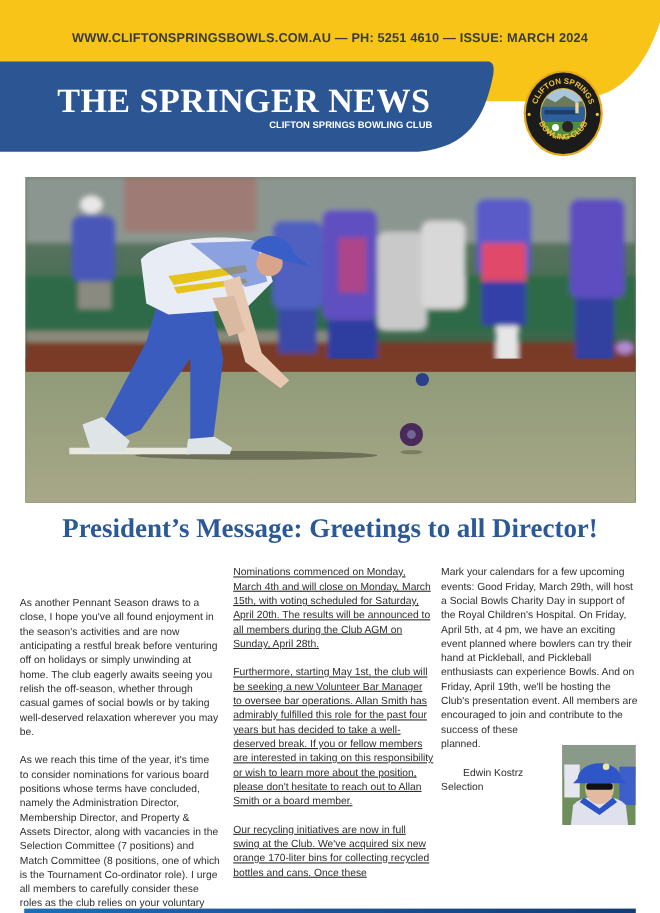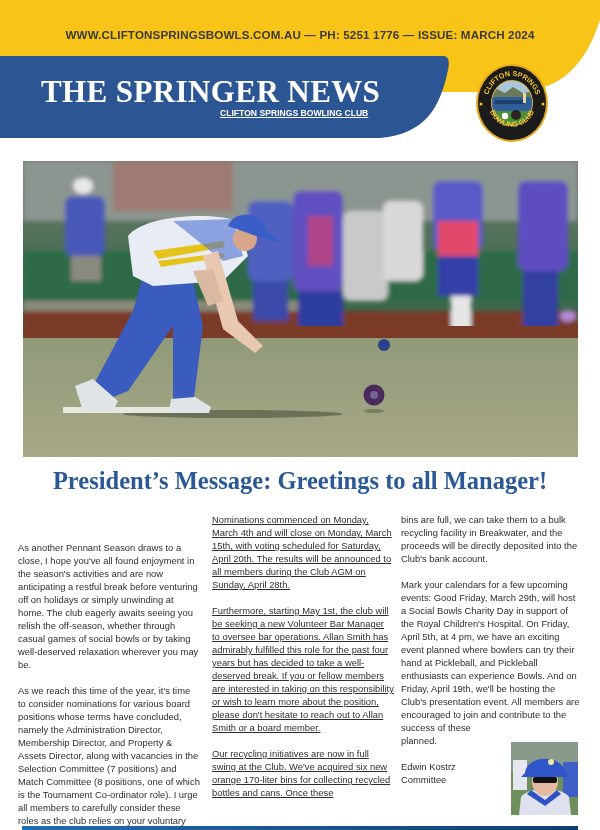--- a/index.html
+++ b/index.html
@@ -8,26 +8,26 @@
 
     
     .masthead { position: absolute; left: 0; top: 0; width: 600px; height: 150px; }
     .masthead svg.bg { position: absolute; left: 0; top: 0; }
     .contact-line {
       position: absolute; left: 0; top: 28px; width: 600px; text-align: center;
       font-family: "Liberation Sans", sans-serif; font-weight: bold; font-size: 11.6px;
       color: #3a3a3a; letter-spacing: 0.15px;
     }
     .title {
-      position: absolute; left: 41px; top: 74px; font-family: "Liberation Serif", serif;
+      position: absolute; left: 52px; top: 74px; font-family: "Liberation Serif", serif;
       font-size: 31px; font-weight: bold; color: #ffffff; letter-spacing: 0.4px; white-space: nowrap;
     }
     .subtitle {
-      position: absolute; left: 220px; top: 108px; width: 173px; text-align: left;
-      font-family: "Liberation Sans", sans-serif; font-weight: bold; font-size: 8.6px; color: #ffffff; white-space: nowrap; text-decoration: underline;
+      position: absolute; left: 220px; top: 108px; width: 173px; text-align: right;
+      font-family: "Liberation Sans", sans-serif; font-weight: bold; font-size: 8.6px; color: #ffffff; white-space: nowrap;
     }
     .logo { position: absolute; left: 475px; top: 63px; width: 74px; height: 80px; }
 
     
     .hero {
       position: absolute; left: 23px; top: 161px; width: 555px; height: 296px; overflow: hidden;
       background: #a9a98a;
     }
     .hero svg { display: block; }
 
@@ -40,39 +40,39 @@
     
     .col {
       position: absolute; top: 513px; font-size: 9.4px; line-height: 13px; color: #2e2e2e;
     }
     .col p { margin-bottom: 13px; }
     .col1 { left: 18px; width: 182px; margin-top: 28px; }
     .col2 { left: 212px; width: 182px; text-decoration: underline; }
     .col3 { left: 401px; width: 180px; }
     .col3 .float-photo { float: right; width: 67px; height: 73px; margin: 8px 3px 0 6px; overflow: hidden; }
     .signoff p { margin-bottom: 13px; }
-    .signoff .name { margin-bottom: 0; }
+    .signoff .name { margin-bottom: 0; margin-left: 20px; }
 
     .bottom-bar {
       position: absolute; left: 22px; top: 826px; width: 556px; height: 4px;
       background: linear-gradient(90deg, #1b6fb5 0%, #1d5a9e 35%, #123d75 100%);
     }
   </style>
 </head>
 <body>
 
 <div class="masthead">
   <svg class="bg" width="600" height="150" viewBox="0 0 600 150">
 
     <path d="M0 0 H600 V20 C592 45 575 80 540 88 C520 92 500 92 480 92 L0 92 Z" fill="#f7c417"></path>
 
     <path d="M0 56 H443 C448 56 450 60 448 70 C440 108 425 134 380 138 L0 138 Z" fill="#2b5593"></path>
   </svg>
 
-  <div class="contact-line">WWW.CLIFTONSPRINGSBOWLS.COM.AU — PH: 5251 1776 — ISSUE: MARCH 2024</div>
+  <div class="contact-line">WWW.CLIFTONSPRINGSBOWLS.COM.AU — PH: 5251 4610 — ISSUE: MARCH 2024</div>
   <div class="title">THE SPRINGER NEWS</div>
   <div class="subtitle">CLIFTON SPRINGS BOWLING CLUB</div>
 
   <svg class="logo" viewBox="0 0 74 80">
     <defs>
       <path id="arcTop" d="M12 40 A25 27 0 0 1 62 40"></path>
       <path id="arcBot" d="M14 46 A24 25 0 0 0 60 46"></path>
       <clipPath id="innerClip">
           <ellipse cx="37" cy="40" rx="20" ry="22"></ellipse>
         </clipPath>
@@ -174,50 +174,49 @@
       <circle cx="222" cy="78" r="12" fill="#d9a58a"></circle>
       <path d="M205 65 C212 48 240 50 244 70 L260 82 L236 76 Z" fill="#3a5ec8"></path>
     </g>
 
     <circle cx="351" cy="234" r="10.5" fill="#4a2a5a"></circle>
     <circle cx="351" cy="234" r="4" fill="#8f8fc0" opacity="0.6"></circle>
     <ellipse cx="351" cy="250" rx="10" ry="2" fill="#505a40" opacity="0.5"></ellipse>
   </svg>
 </div>
 
-<h1 class="heading">President’s Message: Greetings to all Manager!</h1>
+<h1 class="heading">President’s Message: Greetings to all Director!</h1>
 
 <div class="col col1">
   <p>As another Pennant Season draws to a close, I hope you've all found enjoyment in the season's activities and are now anticipating a restful break before venturing off on holidays or simply unwinding at home. The club eagerly awaits seeing you relish the off-season, whether through casual games of social bowls or by taking well-deserved relaxation wherever you may be.</p>
   <p>As we reach this time of the year, it's time to consider nominations for various board positions whose terms have concluded, namely the Administration Director, Membership Director, and Property &amp; Assets Director, along with vacancies in the Selection Committee (7 positions) and Match Committee (8 positions, one of which is the Tournament Co-ordinator role). I urge all members to carefully consider these roles as the club relies on your voluntary contributions to thrive.</p>
 </div>
 
 <div class="col col2">
   <p>Nominations commenced on Monday, March 4th and will close on Monday, March 15th, with voting scheduled for Saturday, April 20th. The results will be announced to all members during the Club AGM on Sunday, April 28th.</p>
   <p>Furthermore, starting May 1st, the club will be seeking a new Volunteer Bar Manager to oversee bar operations. Allan Smith has admirably fulfilled this role for the past four years but has decided to take a well-deserved break. If you or fellow members are interested in taking on this responsibility or wish to learn more about the position, please don't hesitate to reach out to Allan Smith or a board member.</p>
   <p>Our recycling initiatives are now in full swing at the Club. We've acquired six new orange 170-liter bins for collecting recycled bottles and cans. Once these</p>
 </div>
 
 <div class="col col3">
-  <p>bins are full, we can take them to a bulk recycling facility in Breakwater, and the proceeds will be directly deposited into the Club's bank account.</p>
   <p style="margin-bottom:0">Mark your calendars for a few upcoming events: Good Friday, March 29th, will host a Social Bowls Charity Day in support of the Royal Children's Hospital. On Friday, April 5th, at 4 pm, we have an exciting event planned where bowlers can try their hand at Pickleball, and Pickleball enthusiasts can experience Bowls. And on Friday, April 19th, we'll be hosting the Club's presentation event. All members are encouraged to join and contribute to the success of these</p>
   <div class="float-photo" aria-label="Edwin Kostrz wearing a blue bucket hat and sunglasses">
     <svg width="67" height="73" viewBox="0 0 67 73">
       <rect width="67" height="73" fill="#6f8f5a"></rect>
       <rect x="0" y="0" width="67" height="30" fill="#8a9a8a"></rect>
       <rect x="2" y="18" width="14" height="30" fill="#e6e6ee"></rect>
       <rect x="52" y="20" width="15" height="35" fill="#3f5fc8"></rect>
       <path d="M8 73 L10 55 C18 44 50 44 58 55 L60 73 Z" fill="#dfe2ee"></path>
       <path d="M20 48 L34 58 L46 48 L50 52 L34 64 L16 52 Z" fill="#2c53c4"></path>
       <ellipse cx="34" cy="40" rx="13" ry="14" fill="#e3b9a0"></ellipse>
       <path d="M14 31 C16 12 52 12 54 31 L58 35 L10 35 Z" fill="#2f56c8"></path>
       <circle cx="40" cy="20" r="3" fill="#f0e7a0"></circle>
       <rect x="22" y="35" width="24" height="6" rx="2" fill="#111"></rect>
     </svg>
   </div>
   <p style="margin-top:0">planned.</p>
   <div class="signoff">
     <p class="name">Edwin Kostrz</p>
-    <p>Committee</p>
+    <p>Selection</p>
   </div>
 </div>
 
 <div class="bottom-bar"></div>
 
 </body></html>

